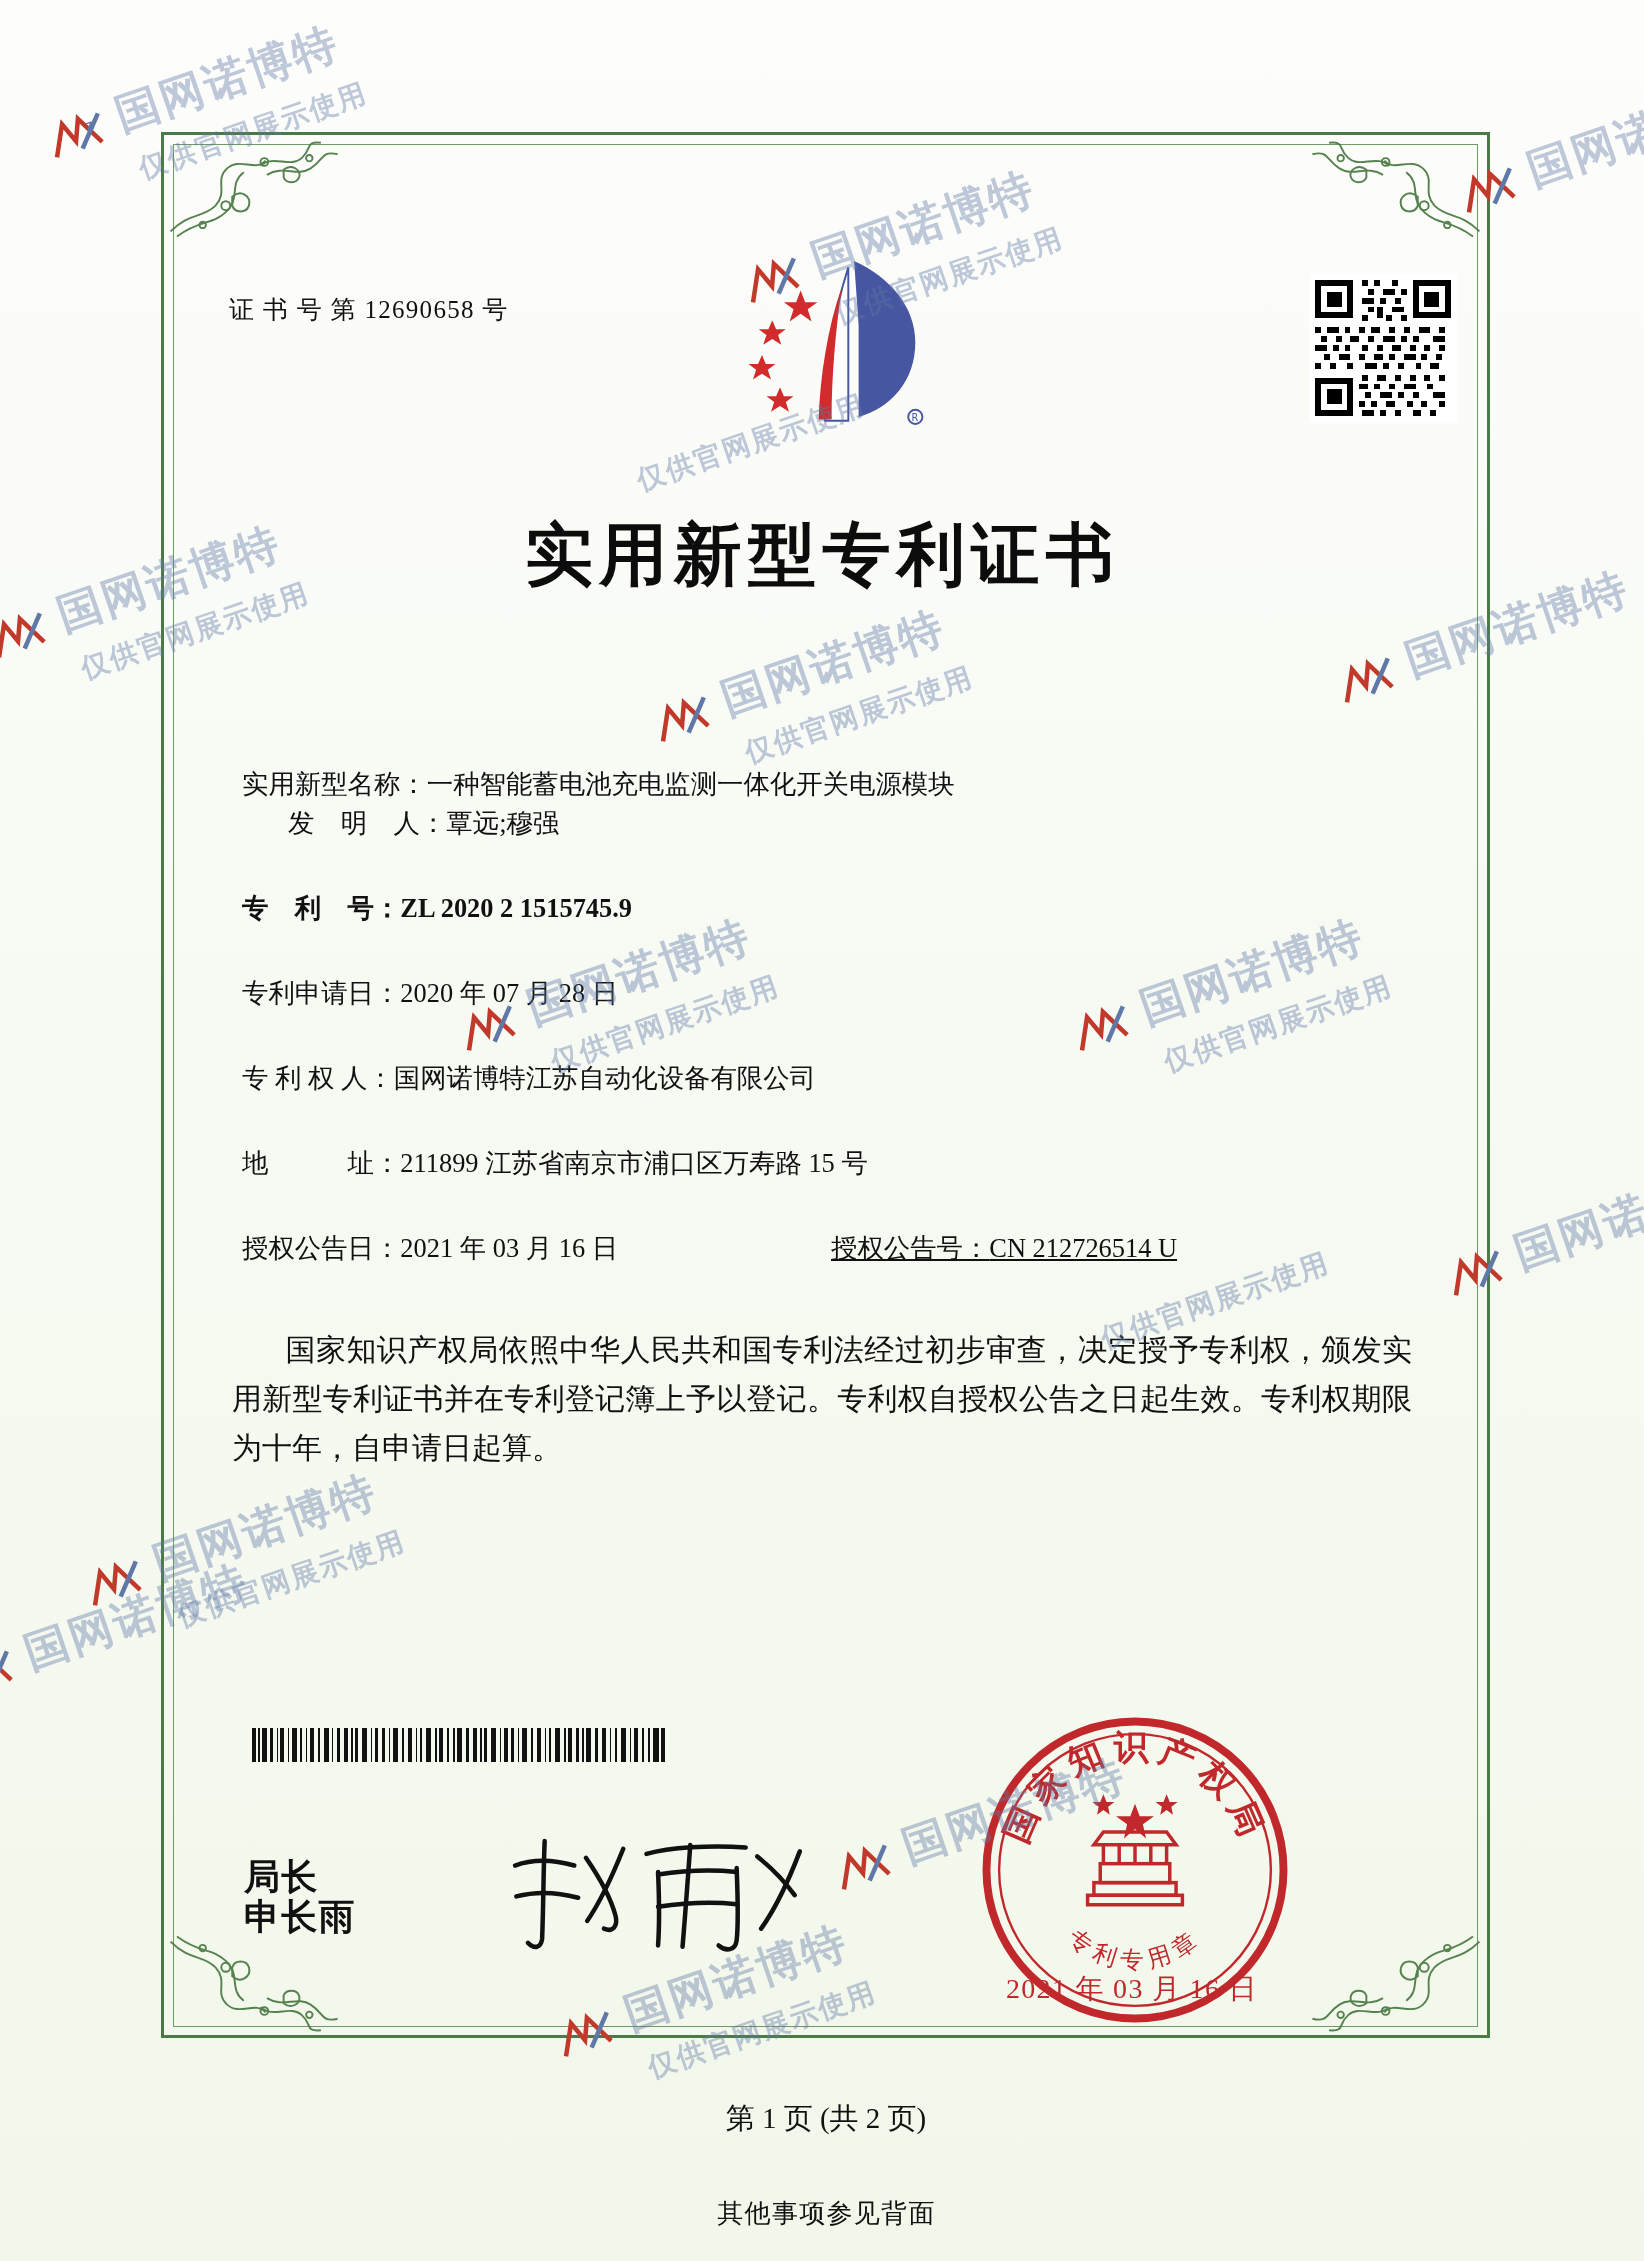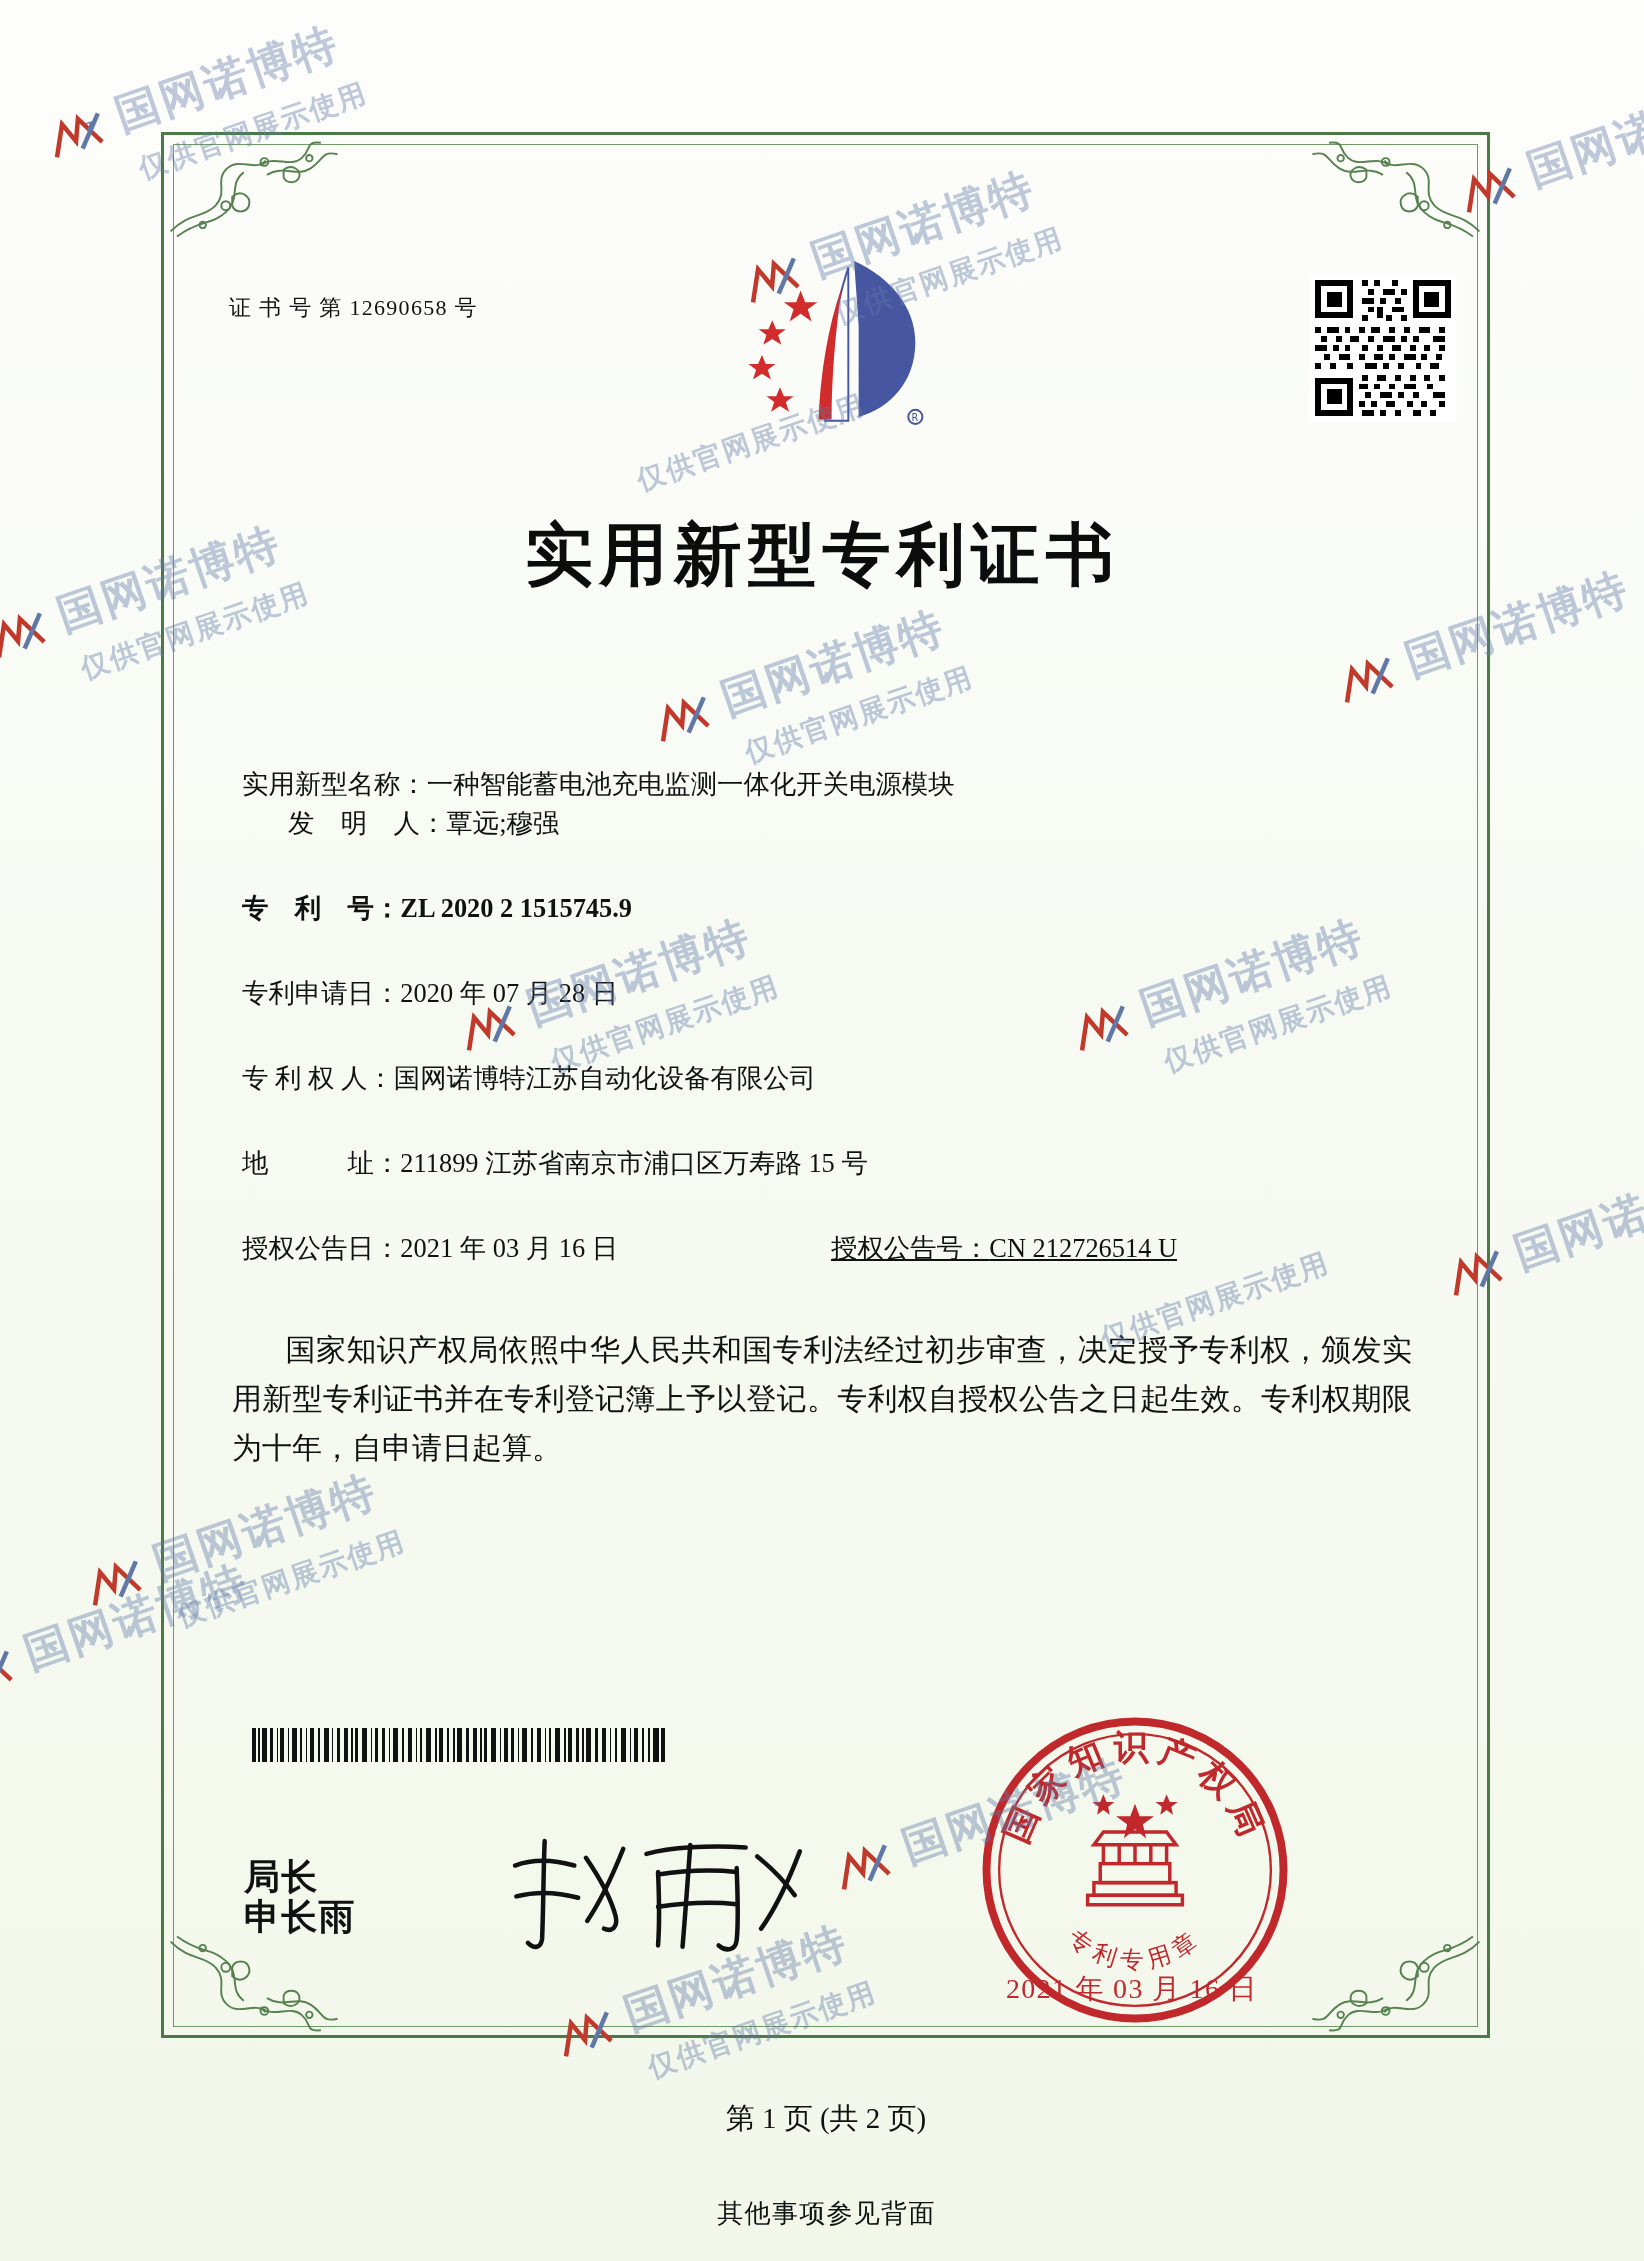--- a/index.html
+++ b/index.html
@@ -42,21 +42,21 @@
   .corner svg{width:100%;height:100%;display:block;}
   #corner-tl{left:164px;top:135px;}
   #corner-tr{left:1293px;top:135px;transform:scaleX(-1);}
   #corner-bl{left:164px;top:1932px;transform:scaleY(-1);}
   #corner-br{left:1293px;top:1932px;transform:scale(-1,-1);}
 
   
   #cert-number{
     position:absolute;
     left:229px;top:293px;
-    font-size:22px;
+    font-size:25px;
     letter-spacing:1.3px;
     color:#111;
     white-space:nowrap;
   }
   #logo{
     position:absolute;
     left:722px;top:248px;
     width:232px;height:187px;
   }
   #logo svg{width:100%;height:100%;display:block;}

